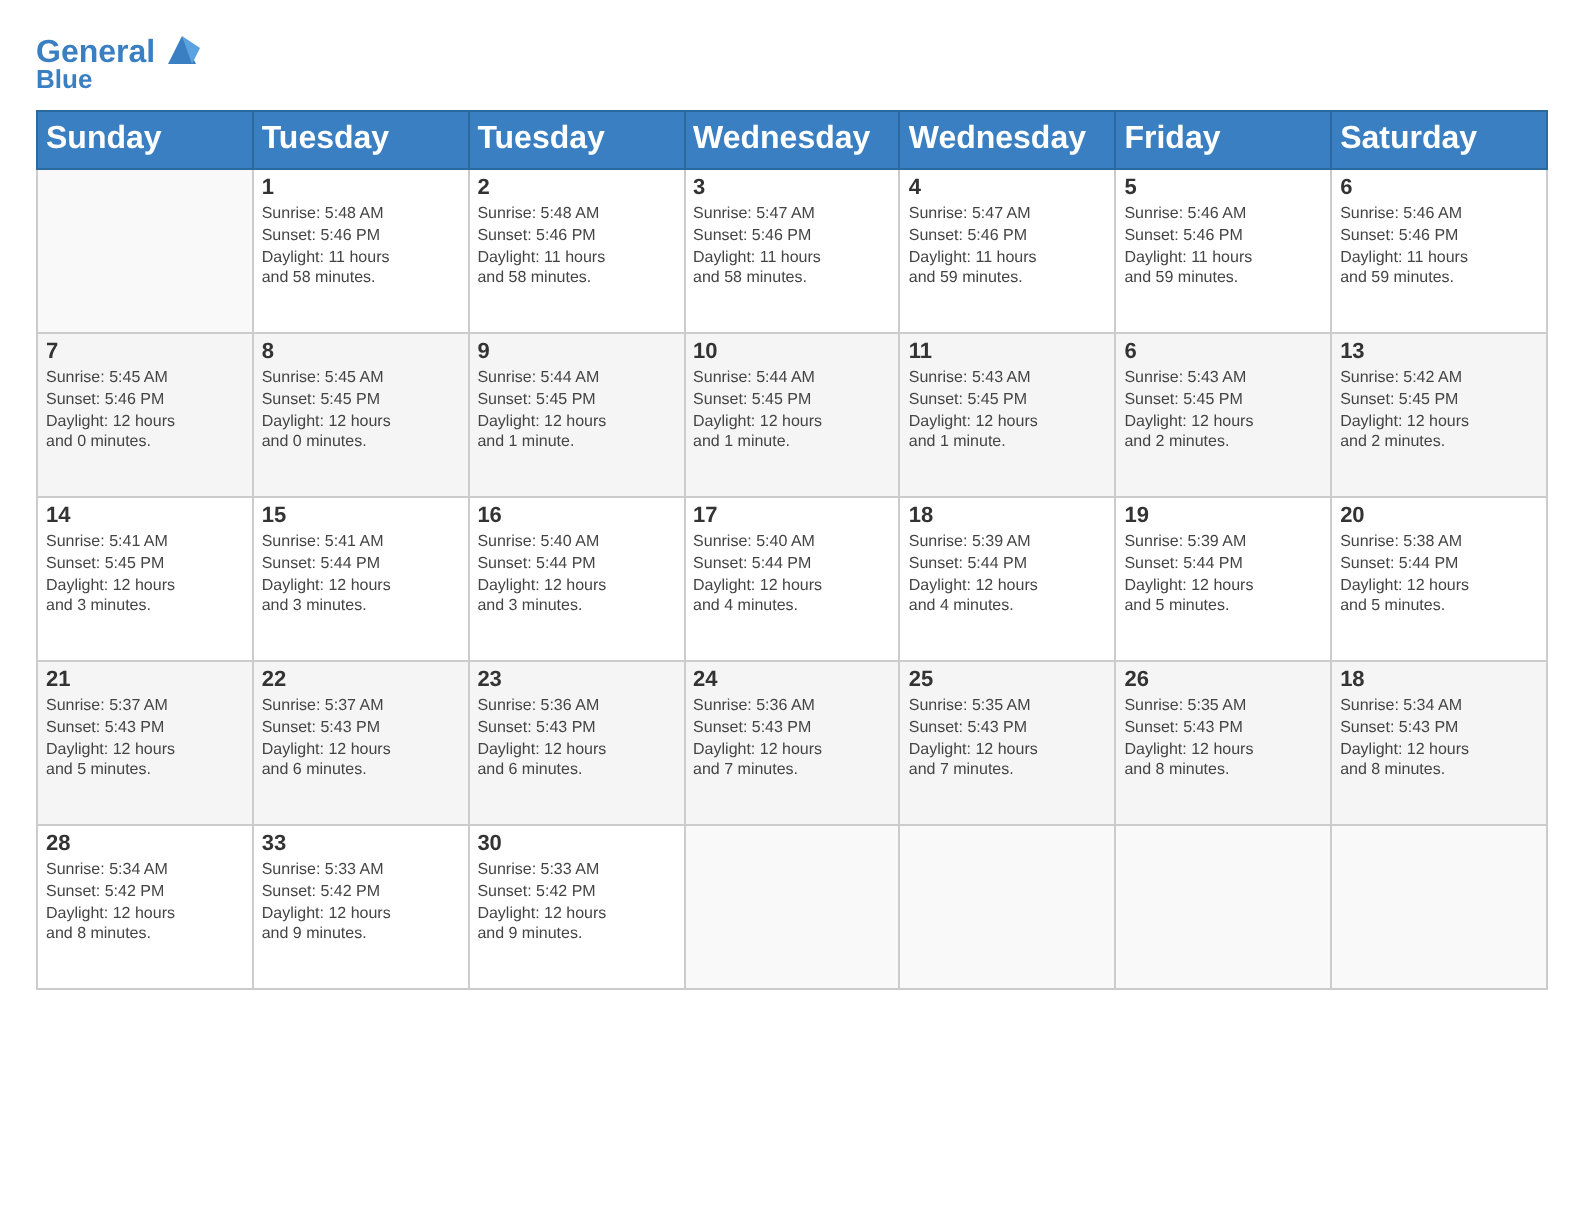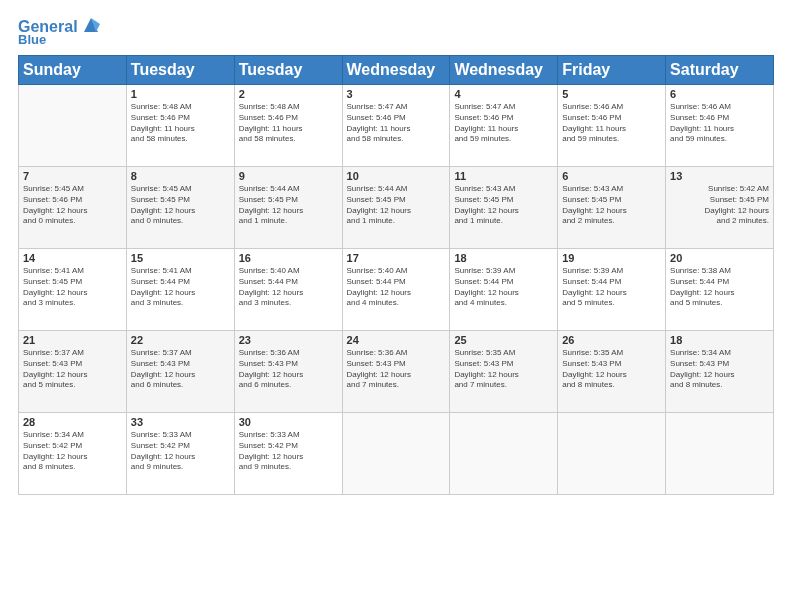--- a/index.html
+++ b/index.html
@@ -218,21 +218,21 @@
           </td>
           <td>
             <span class="day-num">6</span>
             <div class="day-info" style="white-space: pre-line;">Sunrise: 5:43 AM
 Sunset: 5:45 PM
 Daylight: 12 hours
 and 2 minutes.</div>
           </td>
           <td>
             <span class="day-num">13</span>
-            <div class="day-info" style="white-space: pre-line; text-align: right;">Sunrise: 5:42 AM
+            <div class="day-info" style="white-space: pre-line;">Sunrise: 5:42 AM
 Sunset: 5:45 PM
 Daylight: 12 hours
 and 2 minutes.</div>
           </td>
         </tr>
         <tr>
           <td>
             <span class="day-num">14</span>
             <div class="day-info" style="white-space: pre-line;">Sunrise: 5:41 AM
 Sunset: 5:45 PM

